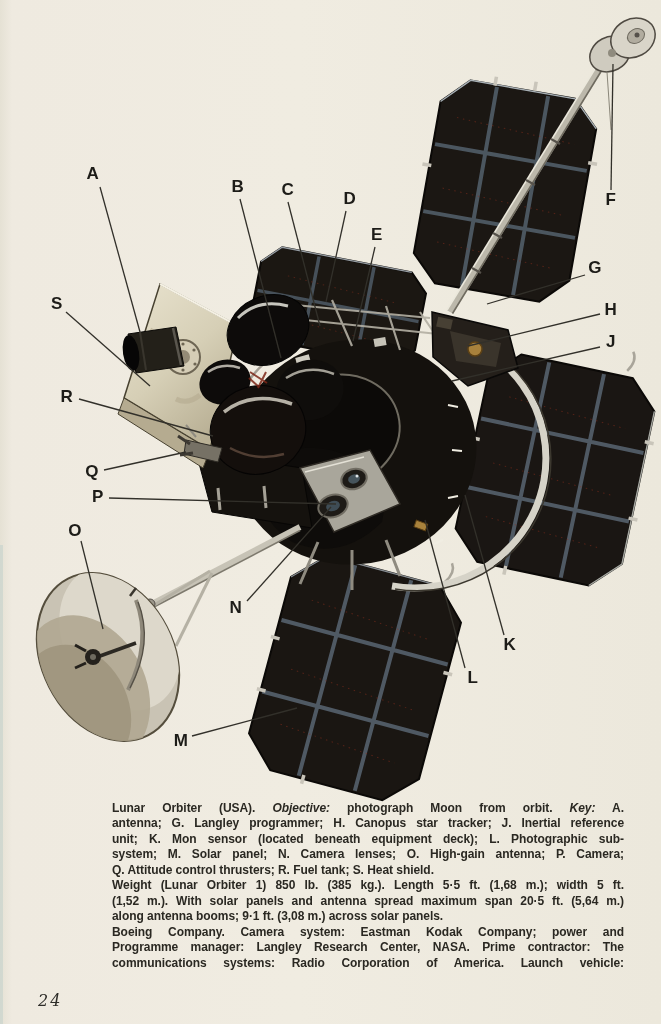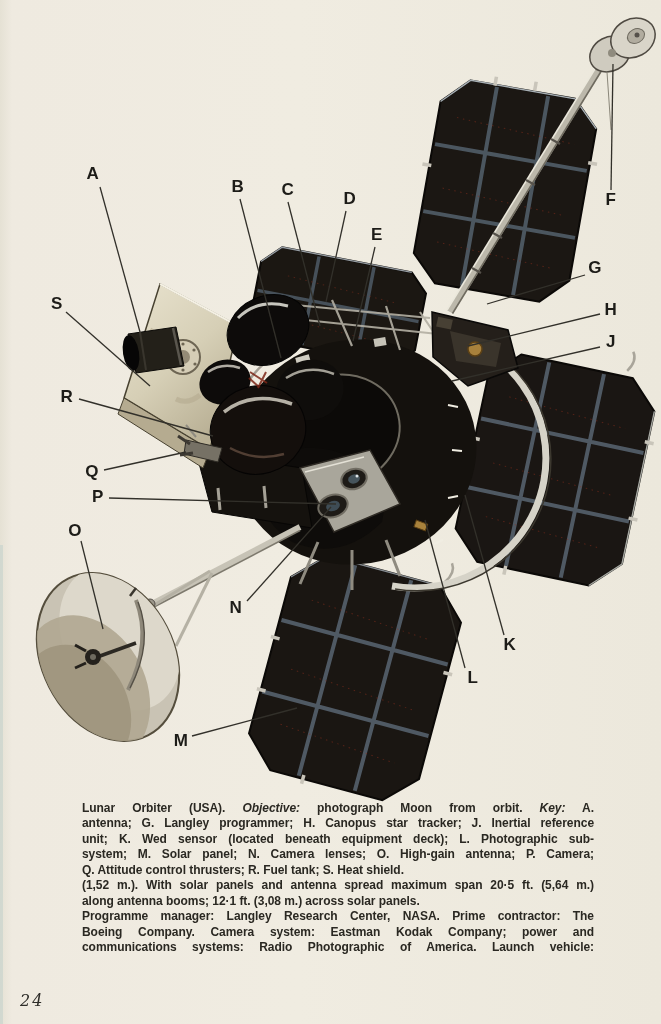--- a/index.html
+++ b/index.html
@@ -8,29 +8,29 @@
     background:linear-gradient(to right,#e5e1d4 0px,#efeae0 12px,#f0ece1 45%,#ece8dc 100%);
     font-family:"Liberation Sans",sans-serif;
   }
   #art,#label-lines{position:absolute;left:0;top:0;}
   #label-lines{pointer-events:none;}
   .dlabel{
     position:absolute;transform:translate(-50%,-50%);
     font-weight:700;font-size:17px;color:#1d1c18;letter-spacing:.5px;
   }
   #caption{
-    position:absolute;left:82px;top:801px;width:512px;
+    position:absolute;left:112px;top:801px;width:512px;
     font-size:12px;line-height:15.45px;font-weight:700;color:#2a2822;
     letter-spacing:-0.05px;
   }
   .cline{white-space:normal;}
   .jl{text-align:justify;text-align-last:justify;}
   .bi{font-style:italic;}
   .pageno{
-    position:absolute;left:20px;top:991px;
+    position:absolute;left:38px;top:991px;
     font-family:"DejaVu Serif","Liberation Serif",serif;font-style:italic;
     font-size:16px;color:#2e2d29;letter-spacing:2px;
   }
   .edge-artifact{position:absolute;left:0;top:545px;width:3px;height:479px;background:#c9d4cd;opacity:.7;}
 </style>
 </head>
 <body>
 
 <div class="page">
 
@@ -238,25 +238,26 @@
       <div class="dlabel" title="High-gain antenna" style="left: 75px; top: 531px;">O</div>
       <div class="dlabel" title="Camera" style="left: 98px; top: 497px;">P</div>
       <div class="dlabel" title="Attitude control thrusters" style="left: 92px; top: 472px;">Q</div>
       <div class="dlabel" title="Fuel tank" style="left: 67px; top: 397px;">R</div>
       <div class="dlabel" title="Heat shield" style="left: 57px; top: 304px;">S</div>
     </div>
 
   <div id="caption">
       <div class="cline jl"><span>Lunar Orbiter (USA). </span><span class="bi">Objective:</span><span> photograph Moon from orbit. </span><span class="bi">Key:</span><span> A.</span></div>
       <div class="cline jl"><span>antenna; G. Langley programmer; H. Canopus star tracker; J. Inertial reference</span></div>
-      <div class="cline jl"><span>unit; K. Wed sensor (located beneath equipment deck); L. Photographic sub-</span></div>
+      <div class="cline jl"><span>unit; K. Mon sensor (located beneath equipment deck); L. Photographic sub-</span></div>
       <div class="cline jl"><span>system; M. Solar panel; N. Camera lenses; O. High-gain antenna; P. Camera;</span></div>
       <div class="cline"><span>Q. Attitude control thrusters; R. Fuel tank; S. Heat shield.</span></div>
+      <div class="cline jl"><span>Weight (Lunar Orbiter 1) 850 lb. (385 kg.). Length 5·5 ft. (1,68 m.); width 5 ft.</span></div>
       <div class="cline jl"><span>(1,52 m.). With solar panels and antenna spread maximum span 20·5 ft. (5,64 m.)</span></div>
-      <div class="cline"><span>along antenna booms; 12·1 ft. (3,08 m.) across solar panels.</span></div>
+      <div class="cline"><span>along antenna booms; 9·1 ft. (3,08 m.) across solar panels.</span></div>
+      <div class="cline jl"><span>Boeing Company. Camera system: Eastman Kodak Company; power and</span></div>
       <div class="cline jl"><span>Programme manager: Langley Research Center, NASA. Prime contractor: The</span></div>
-      <div class="cline jl"><span>Boeing Company. Camera system: Eastman Kodak Company; power and</span></div>
-      <div class="cline jl"><span>communications systems: Radio Photographic of America. Launch vehicle:</span></div>
+      <div class="cline jl"><span>communications systems: Radio Corporation of America. Launch vehicle:</span></div>
     </div>
 
   <div class="pageno">24</div>
   <div class="edge-artifact"></div>
 </div>
 
 </body></html>

